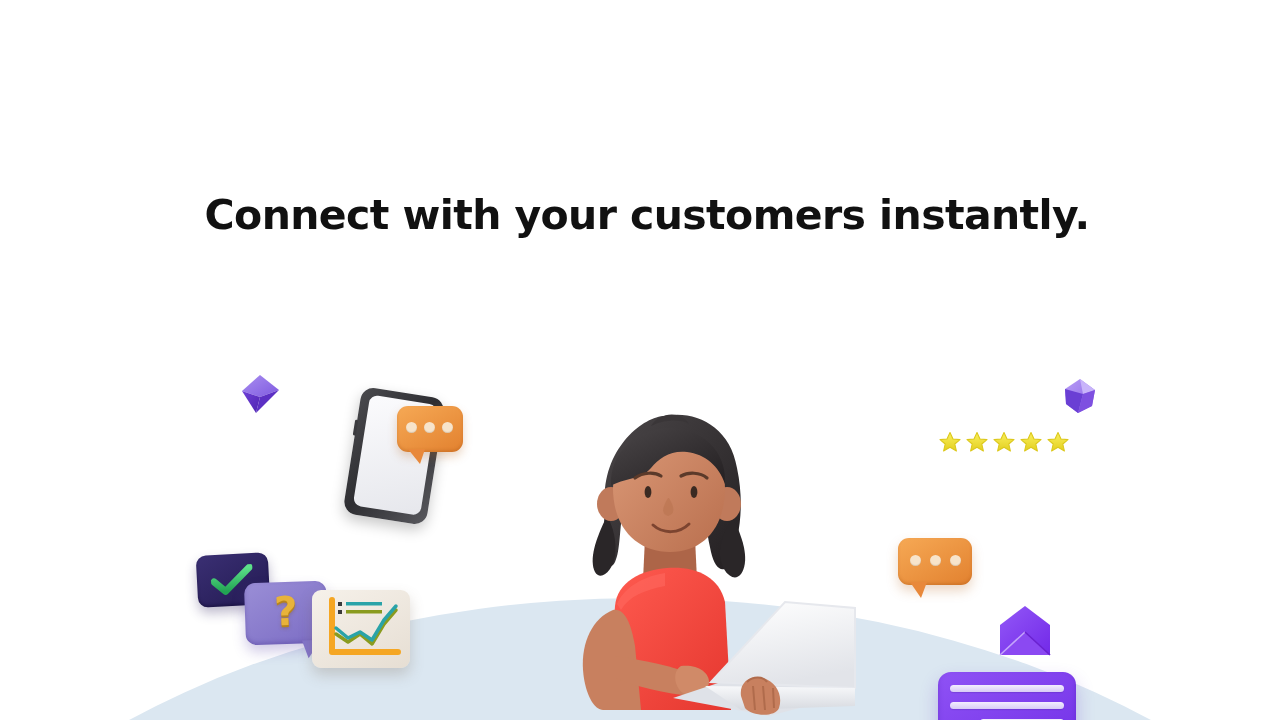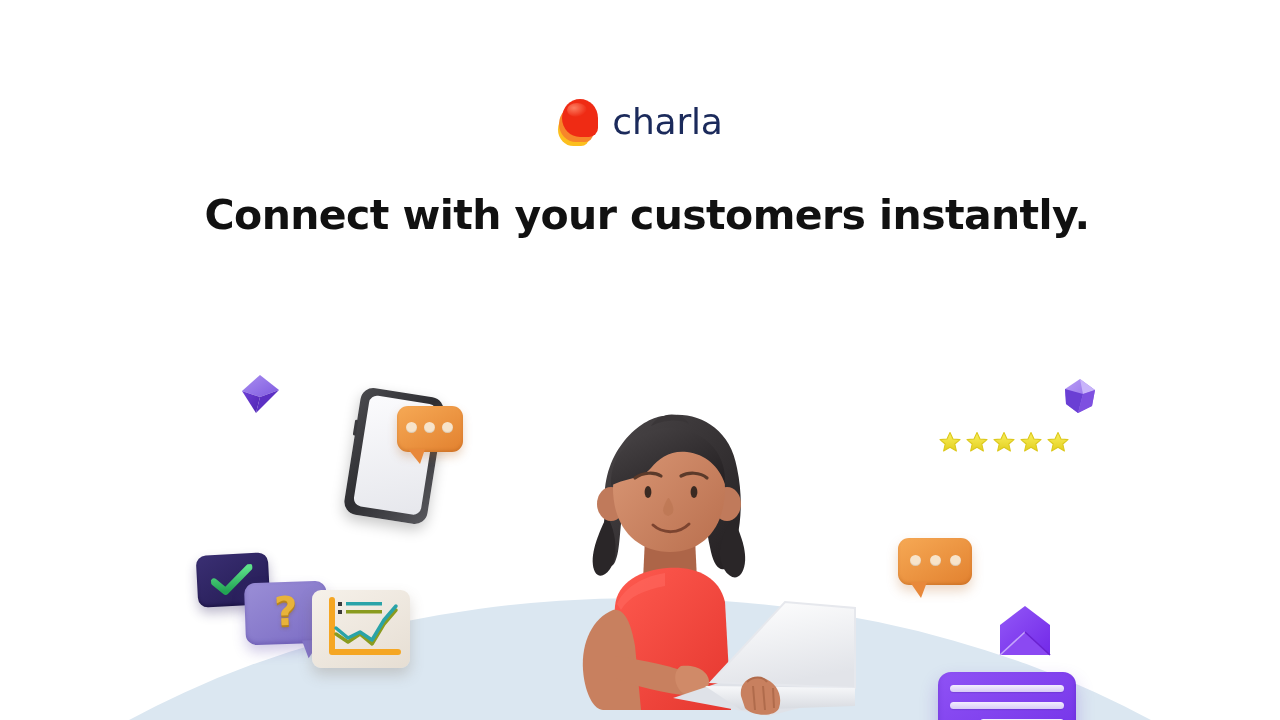--- a/index.html
+++ b/index.html
@@ -297,28 +297,20 @@
   
   .sr { position:absolute; width:1px; height:1px; overflow:hidden; clip:rect(0 0 0 0); }
 </style>
 </head>
 <body>
 
 <div class="stage">
 
   <div class="ground"></div>
 
-  <div class="brand">
-    <div class="logo-mark">
-      <div class="layer l-yellow"></div>
-      <div class="layer l-orange"></div>
-      <div class="layer l-red"></div>
-    </div>
-    <div class="wordmark">charla</div>
-  </div>
 
   <div class="headline">
     <span class="line">Connect with your customers instantly.</span>
   </div>
 
   <div class="obj octa-left">
     <svg width="42" height="42" viewBox="0 0 42 42">
       <defs>
         <linearGradient id="oc1a" x1="0" y1="0" x2="1" y2="1">
           <stop offset="0" stop-color="#a98ef0"></stop>

